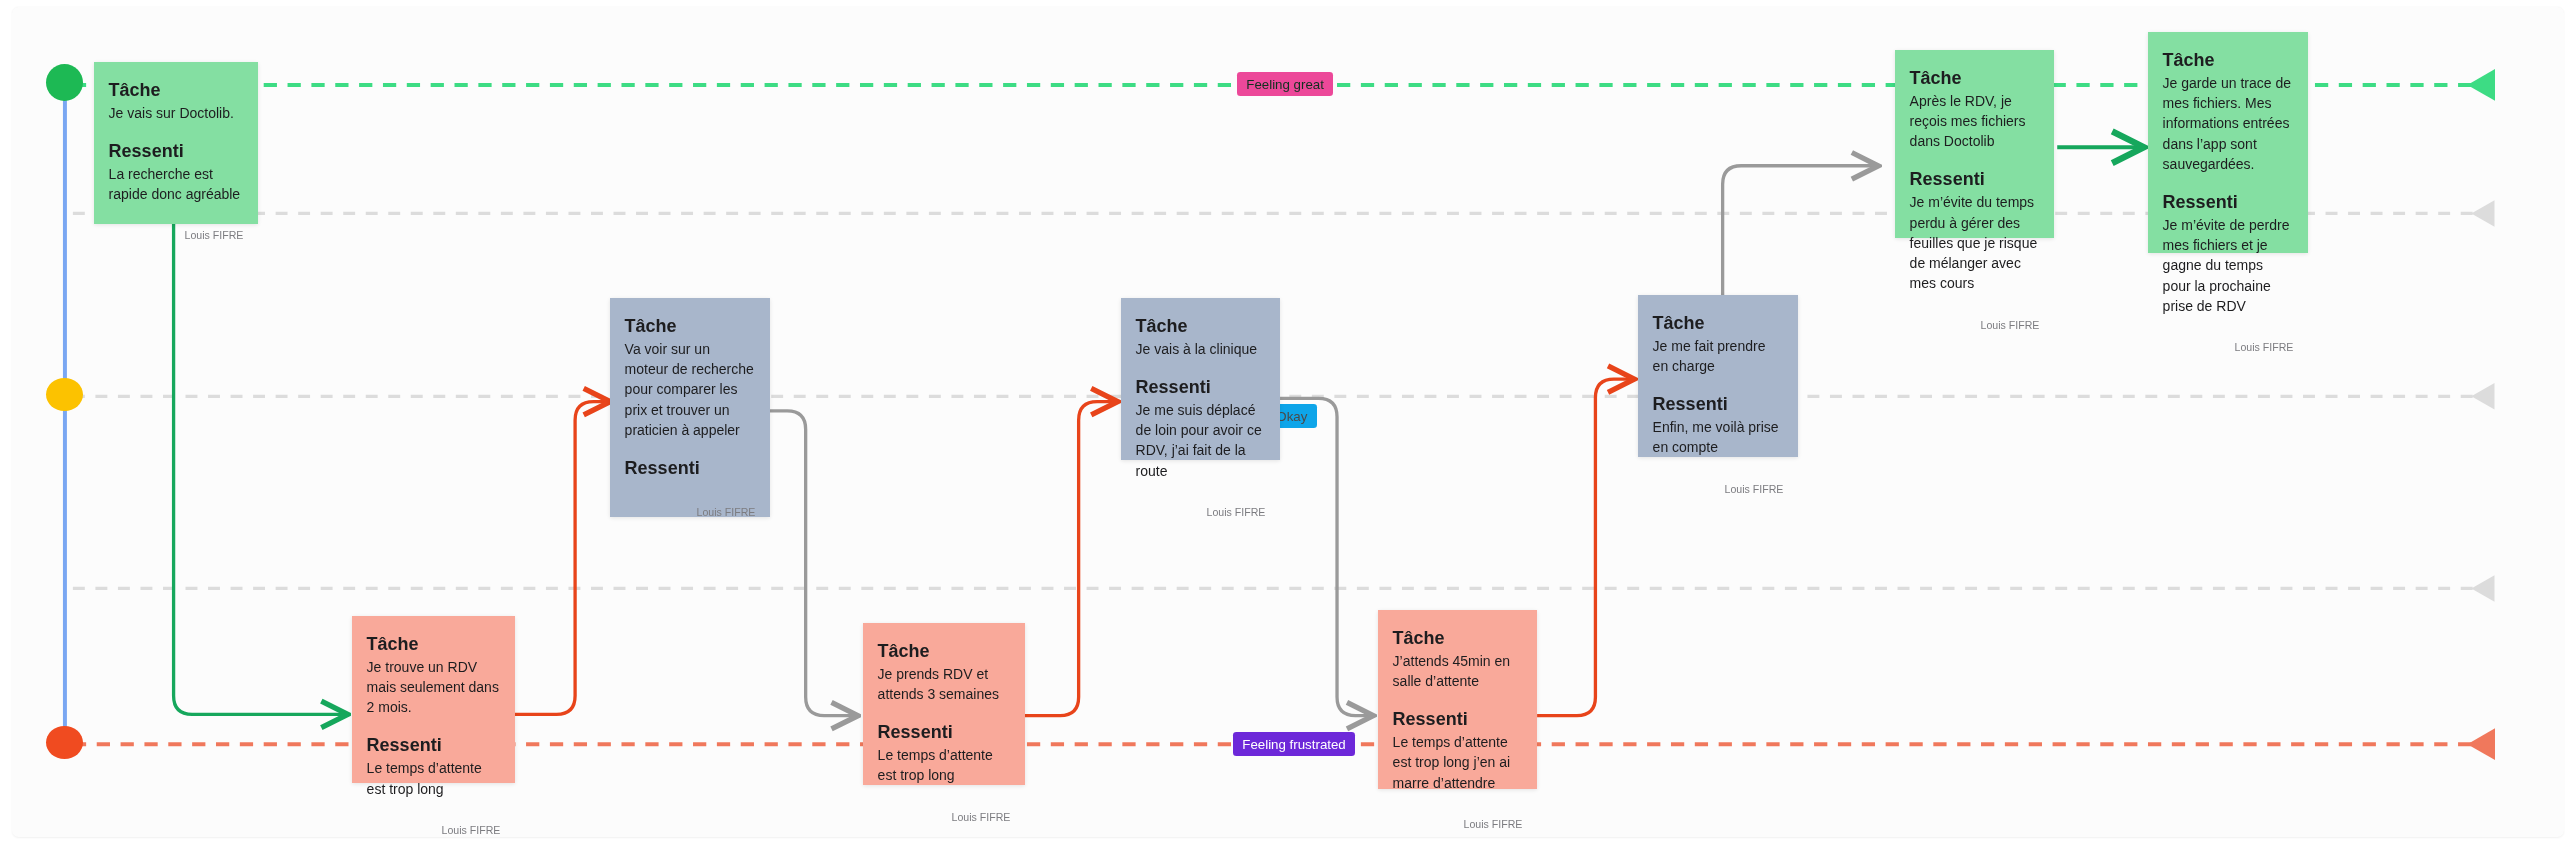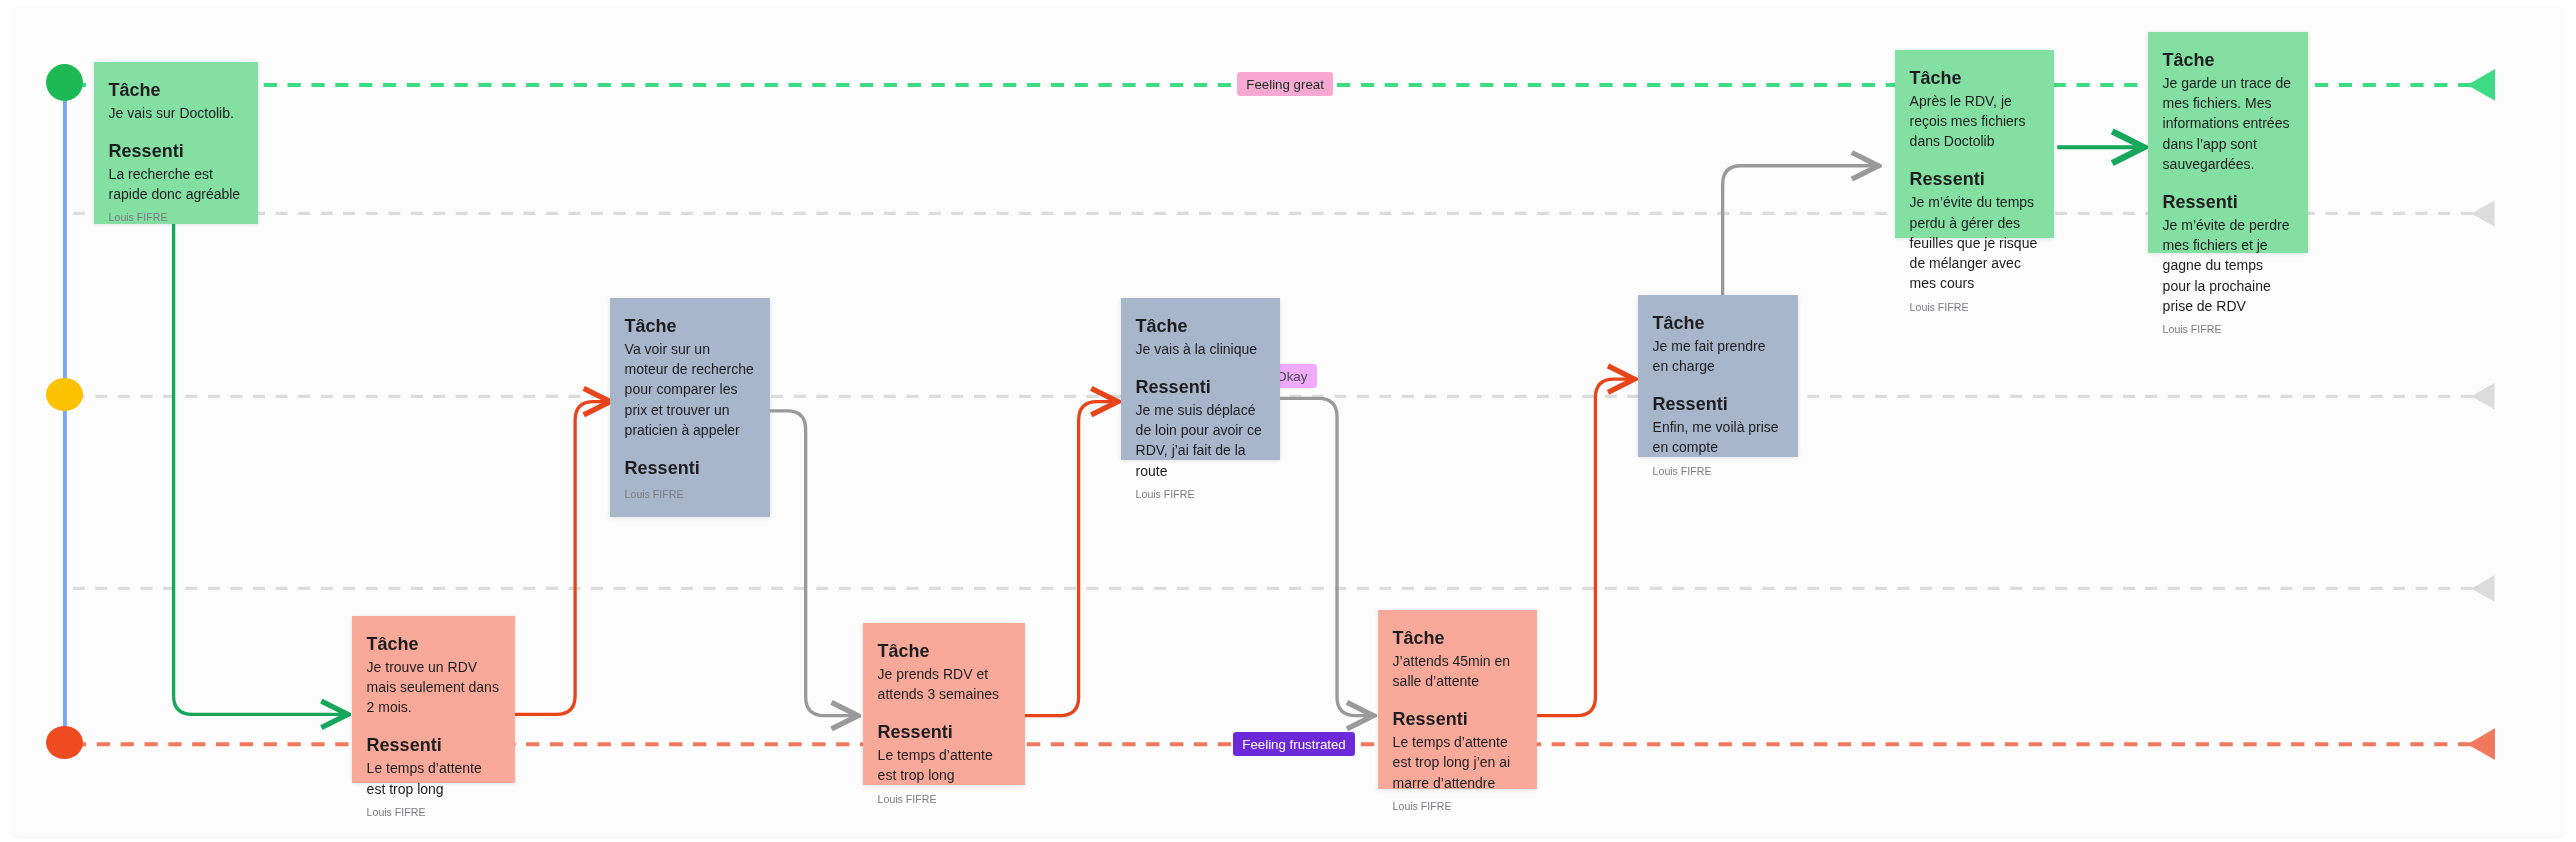--- a/index.html
+++ b/index.html
@@ -37,37 +37,37 @@
     box-sizing:border-box;
     padding:14.6px 14.6px 10.6px 14.6px;
     box-shadow:0 1.3px 4px rgba(0,0,0,.10);
     line-height:1.45;
     color:#1d1d1f;
   }
   .card .lbl{font-weight:bold;font-size:18px;display:block;margin:0;}
   .card .txt{font-size:14px;display:block;margin:0 0 0 0;white-space:pre-line;}
   .card .gap{display:block;height:14.6px;}
   .card .author{
-    font-size:10.6px;color:#7c7c80;display:block;margin-top:6px;
+    font-size:10.6px;color:#7c7c80;display:block;margin-top:24px;text-align:right;
   }
   .card.green{background:#84dfa2;}
   .card.blue{background:#a8b6cb;}
   .card.red{background:#f9a99a;}
 
   
   .pill{
     position:absolute;
     border-radius:3.3px;
     font-size:13.3px;
     padding:4.6px 9.3px;
     box-sizing:border-box;
     white-space:nowrap;
   }
-  .pill.great{background:#f9a8d4;color:#11301f;left:1237px;top:72px;}
-  .pill.okay{background:#f0abfc;color:#4a4a4a;left:1267px;top:364px;}
+  .pill.great{background:#ec4899;color:#11301f;left:1237px;top:72px;}
+  .pill.okay{background:#0ea5e9;color:#4a4a4a;left:1267px;top:404px;}
   .pill.frustrated{background:#6d28d9;color:#ffffff;left:1233px;top:732px;}
 </style>
 </head>
 <body>
 
 <div id="stage">
   <div id="board"></div>
 
   <svg id="wires" viewBox="0 0 3888 1272" xmlns="http://www.w3.org/2000/svg">
     <defs>

